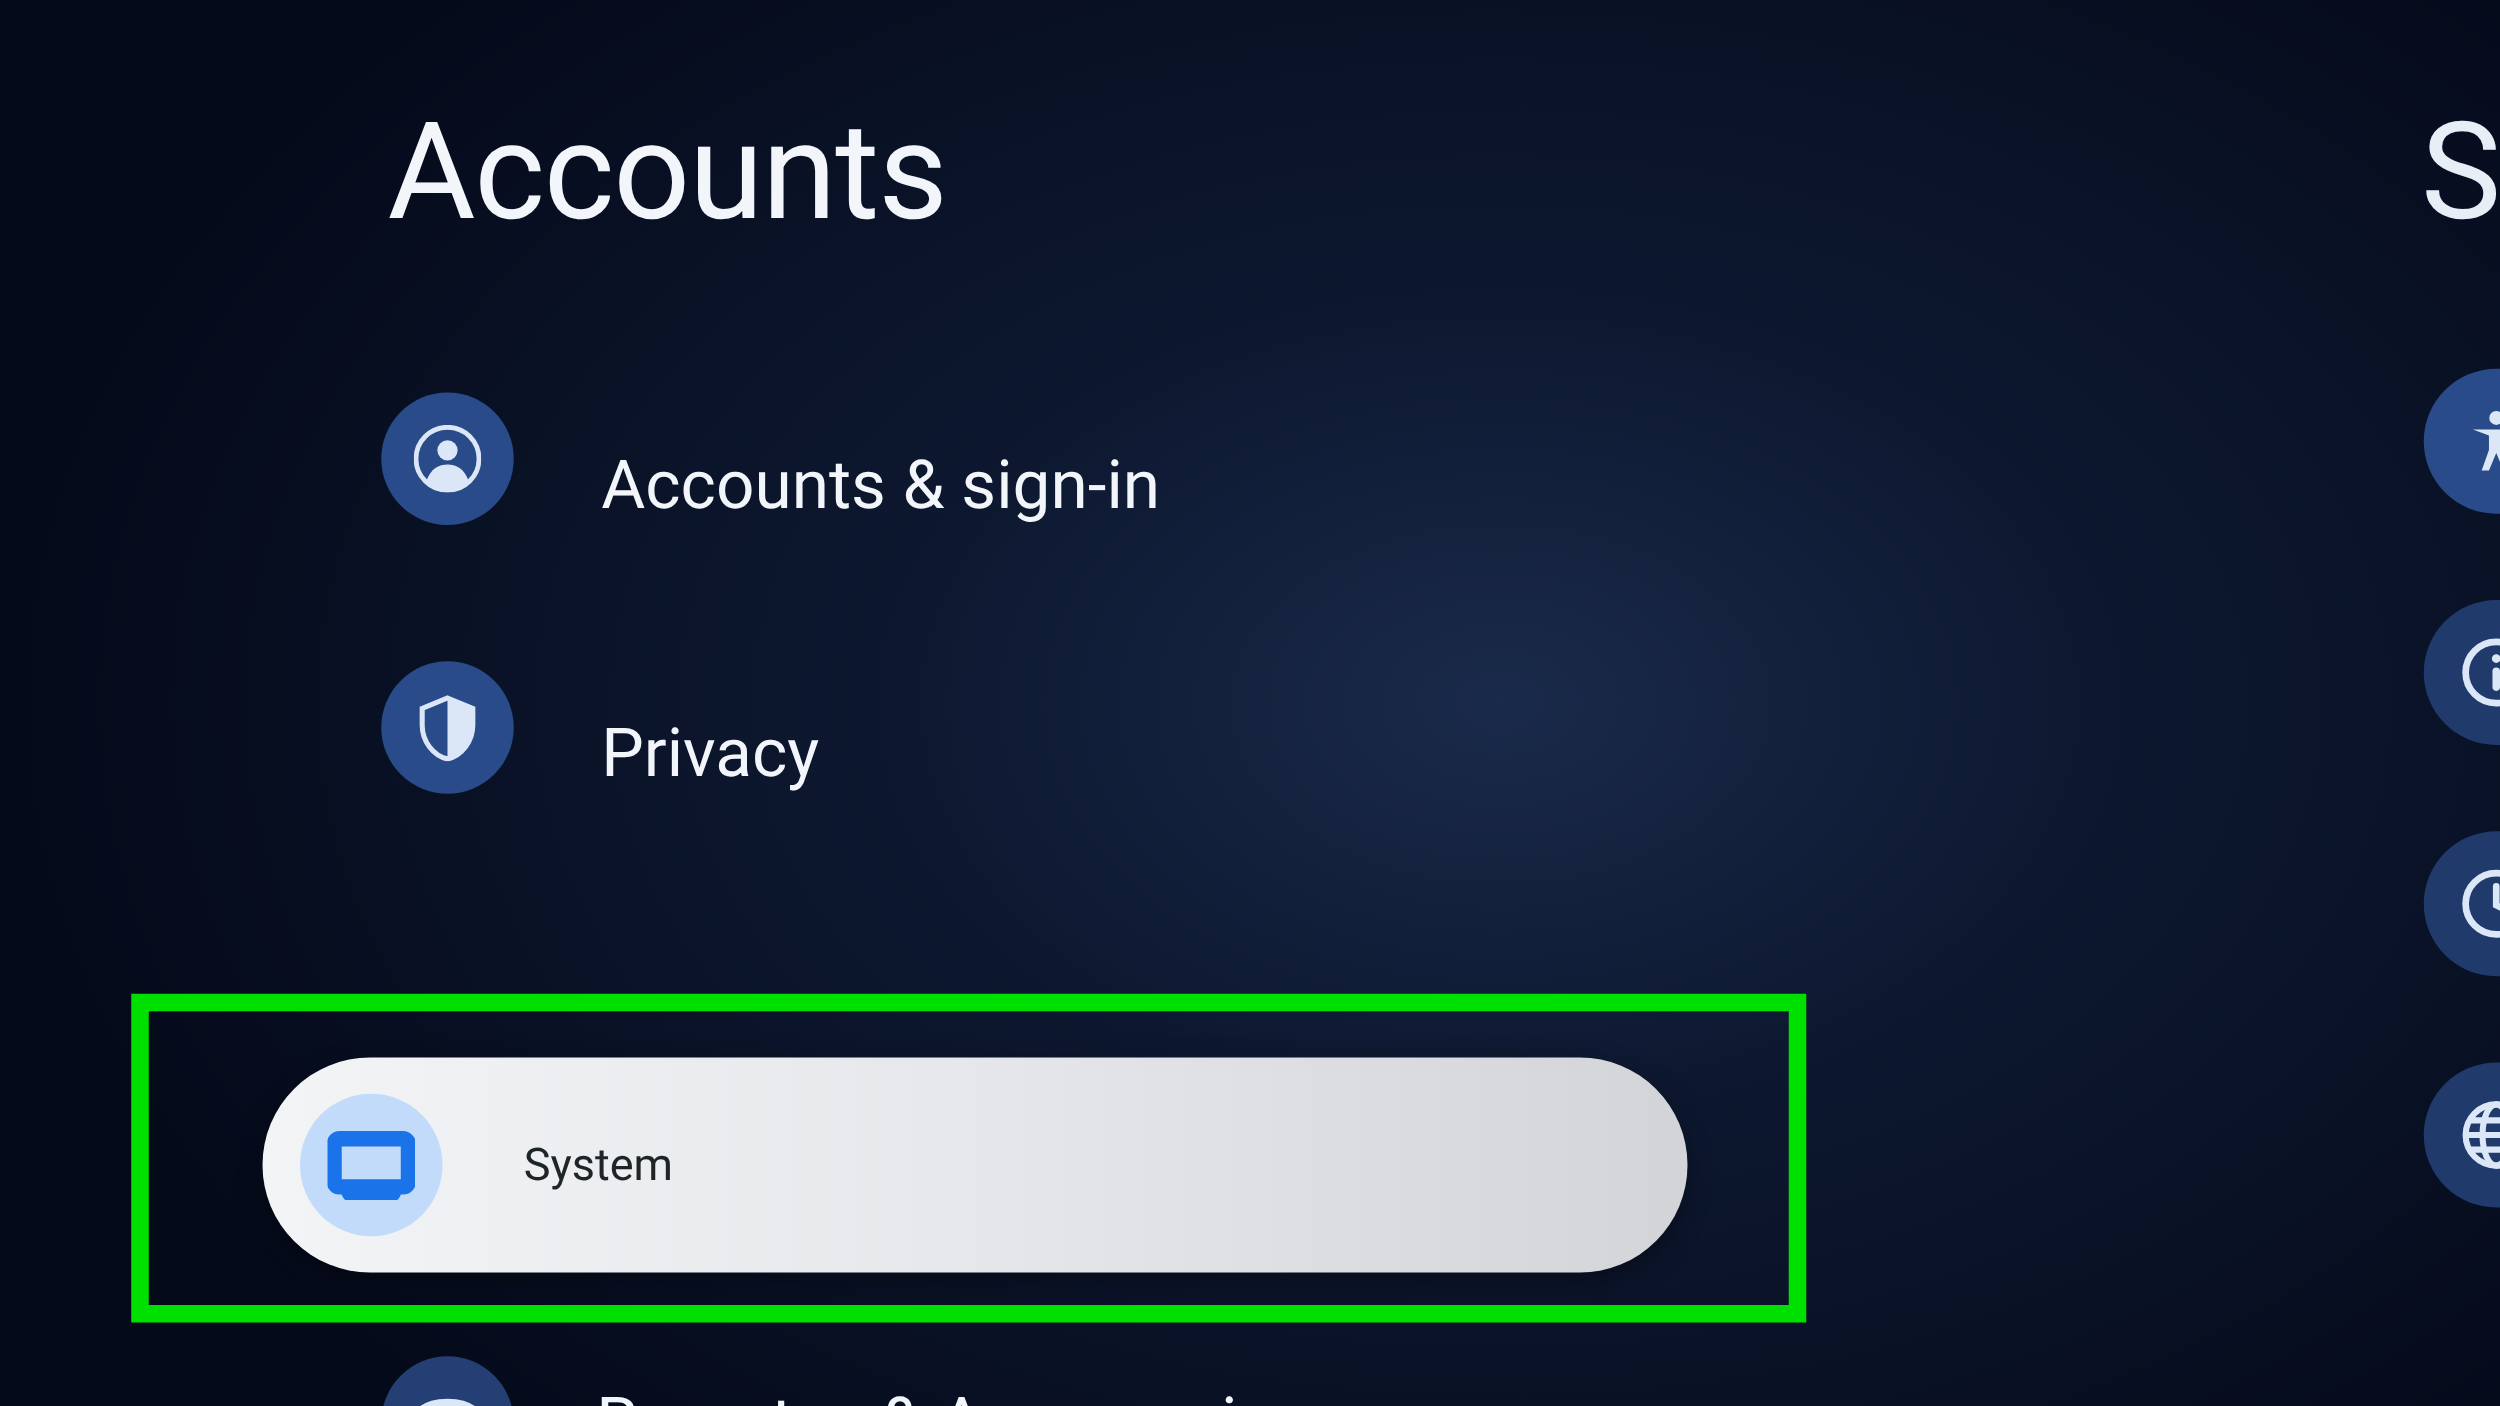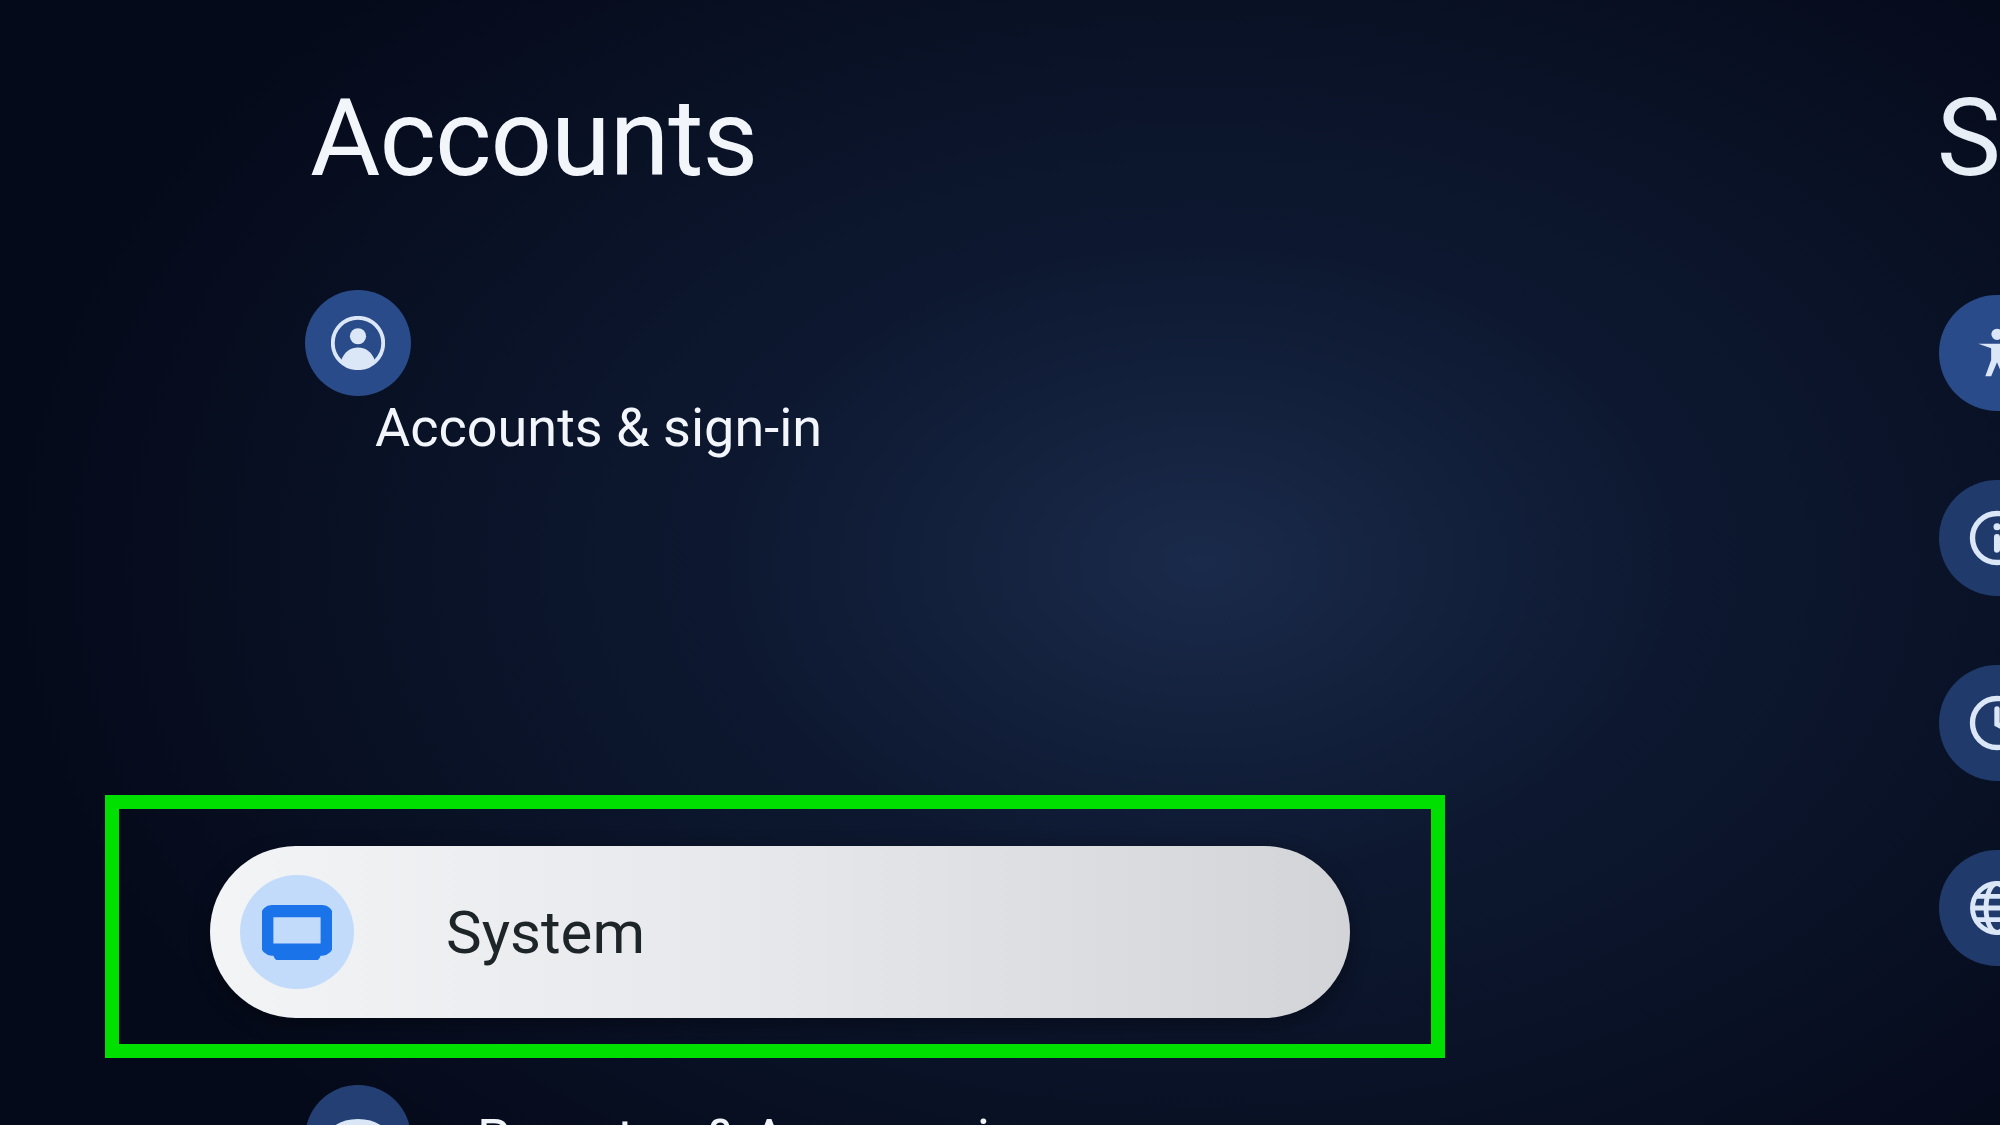--- a/index.html
+++ b/index.html
@@ -35,26 +35,25 @@
       letter-spacing: -1px;
     }
     .settings-list {
       position: absolute;
       left: 290px;
       top: 290px;
       width: 1050px;
     }
     .settings-item {
       display: flex;
-      align-items: flex-start;
+      align-items: flex-end;
       height: 130px;
       margin-bottom: 85px;
       padding-left: 15px;
       cursor: pointer;
-      flex-direction: column;
     }
     .icon-circle {
       width: 106px;
       height: 106px;
       border-radius: 50%;
       background: #2a4b8a;
       display: flex;
       align-items: center;
       justify-content: center;
       flex-shrink: 0;
@@ -109,22 +108,22 @@
       flex-shrink: 0;
     }
     .focused-icon-svg {
       width: 70px;
       height: 56px;
       fill: none;
       stroke: #1a73e8;
       stroke-width: 7;
     }
     .focused-label {
-      margin-left: 92px;
-      font-size: 60px;
+      margin-left: 65px;
+      font-size: 36px;
       font-weight: 400;
       color: #1e2529;
     }
     .partial-label {
       margin-left: 66px;
       font-size: 54px;
       font-weight: 400;
       color: #f2f6fb;
     }
     .right-column {
@@ -179,20 +178,29 @@
     <div class="icon-circle">
       <svg class="icon-svg" viewBox="0 0 24 24">
         <circle cx="12" cy="12" r="11.2" fill="none" stroke="#dbe7f7" stroke-width="1.7"></circle>
         <circle cx="12" cy="9" r="3.6"></circle>
         <path d="M4.5 19.8 C6 15.5 9 14 12 14 C15 14 18 15.5 19.5 19.8 C17.4 21.8 14.8 23 12 23 C9.2 23 6.6 21.8 4.5 19.8 Z"></path>
       </svg>
     </div>
     <div class="settings-label">Accounts &amp; sign-in</div>
   </div>
 
+  <div class="settings-item">
+    <div class="icon-circle">
+      <svg class="icon-svg" viewBox="0 0 24 24">
+        <path d="M12 1.5 L21 5.2 V11.2 C21 16.8 17.2 21.9 12 23.2 C6.8 21.9 3 16.8 3 11.2 V5.2 Z" fill="none" stroke="#dbe7f7" stroke-width="1.8"></path>
+        <path d="M12 1.5 L21 5.2 V11.2 C21 16.8 17.2 21.9 12 23.2 Z" fill="#dbe7f7"></path>
+      </svg>
+    </div>
+    <div class="settings-label">Privacy</div>
+  </div>
 
 
 </div>
 
 <div class="focused-item">
   <div class="focused-icon-circle">
     <svg class="focused-icon-svg" viewBox="0 0 40 30">
       <rect x="3" y="3" width="34" height="22" rx="2.5"></rect>
       <line x1="10" y1="28" x2="30" y2="28" stroke-linecap="round"></line>
     </svg>

